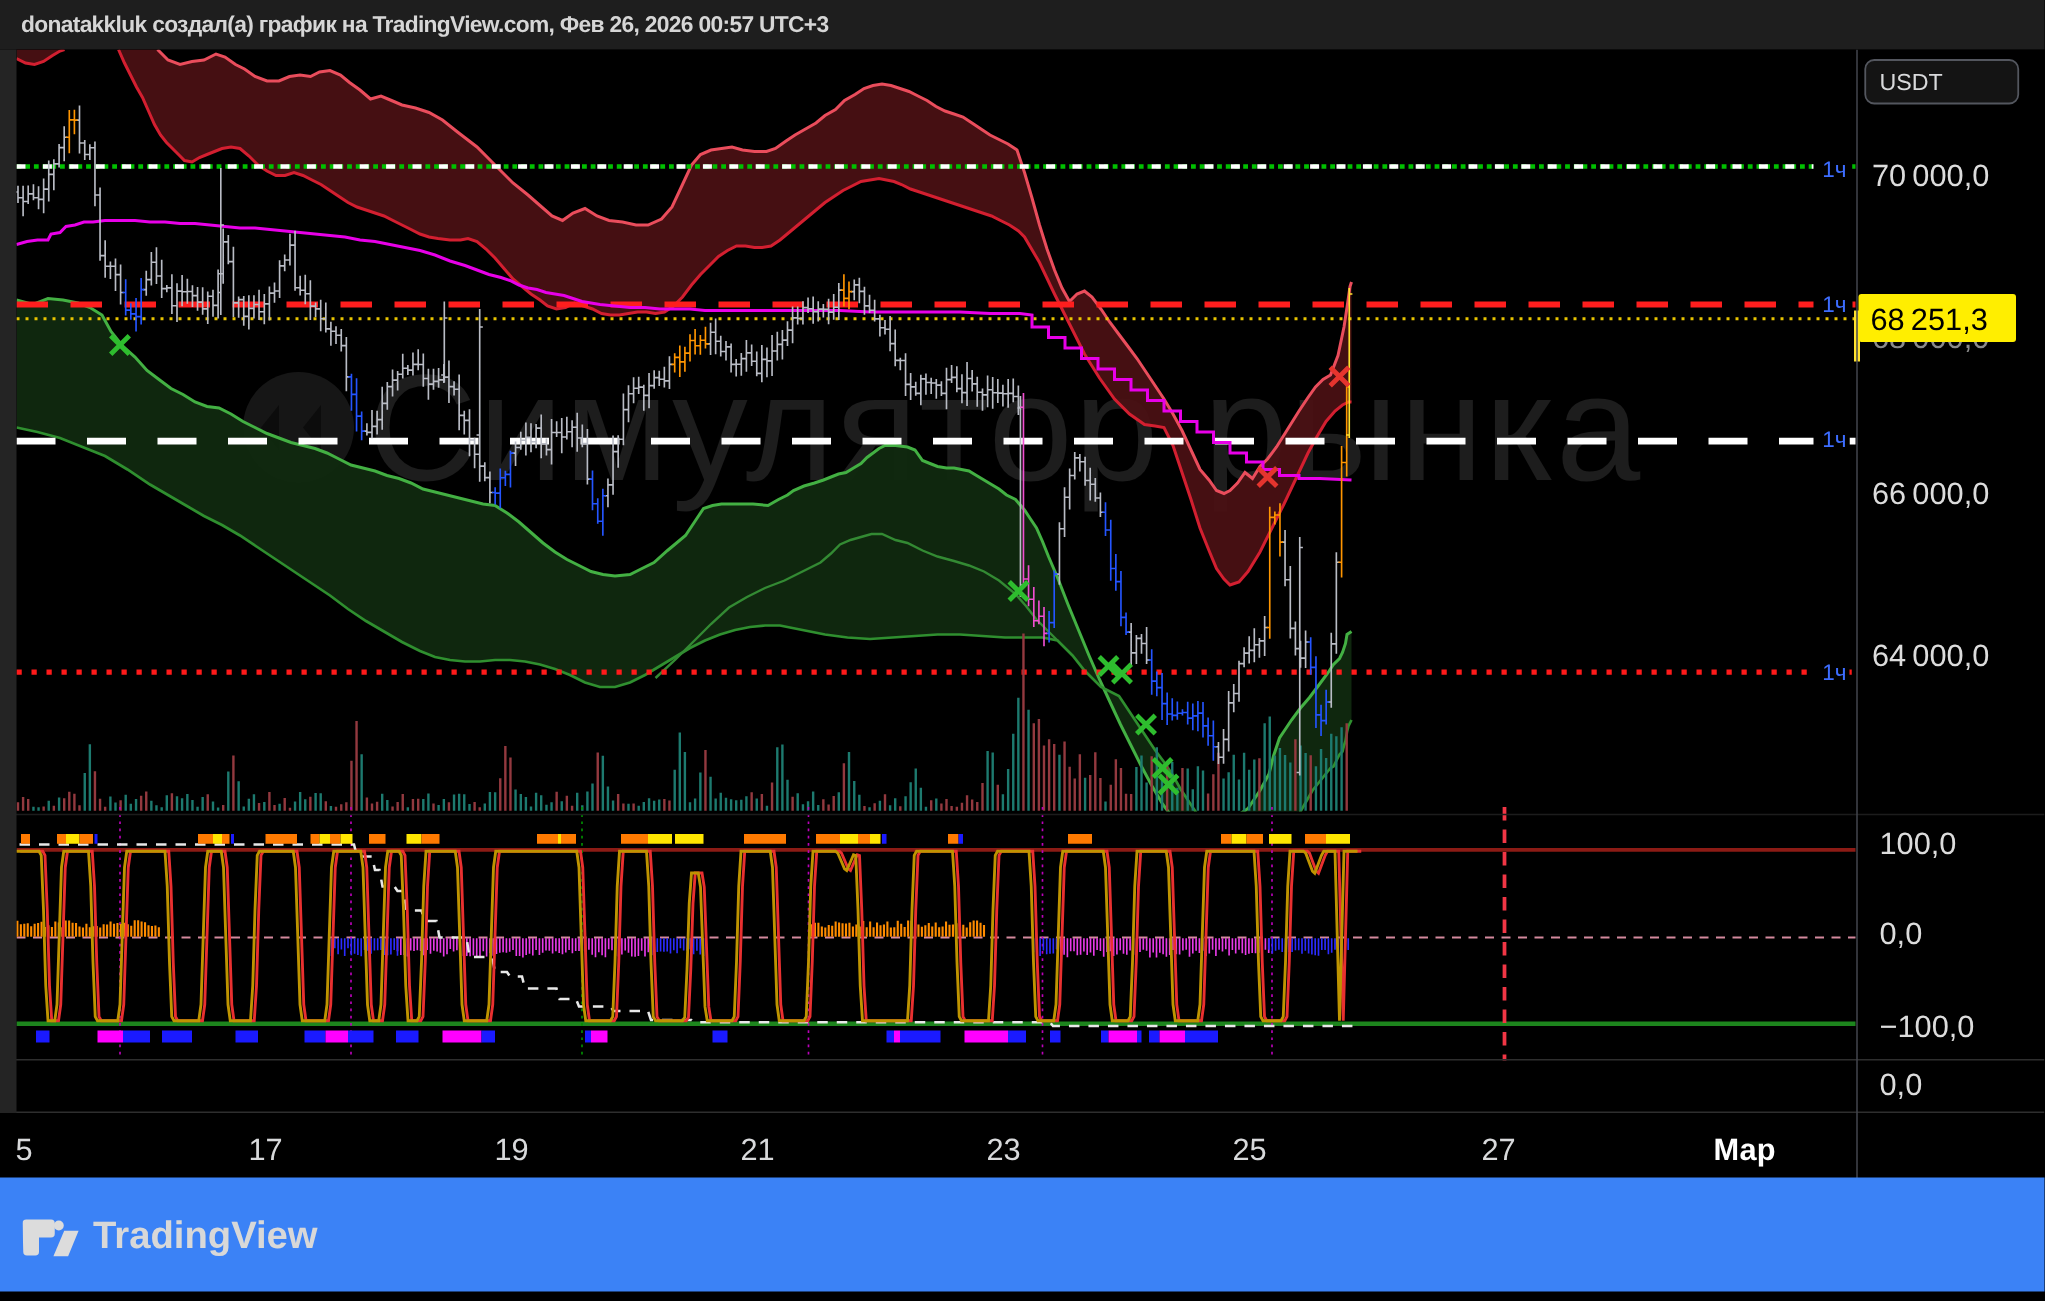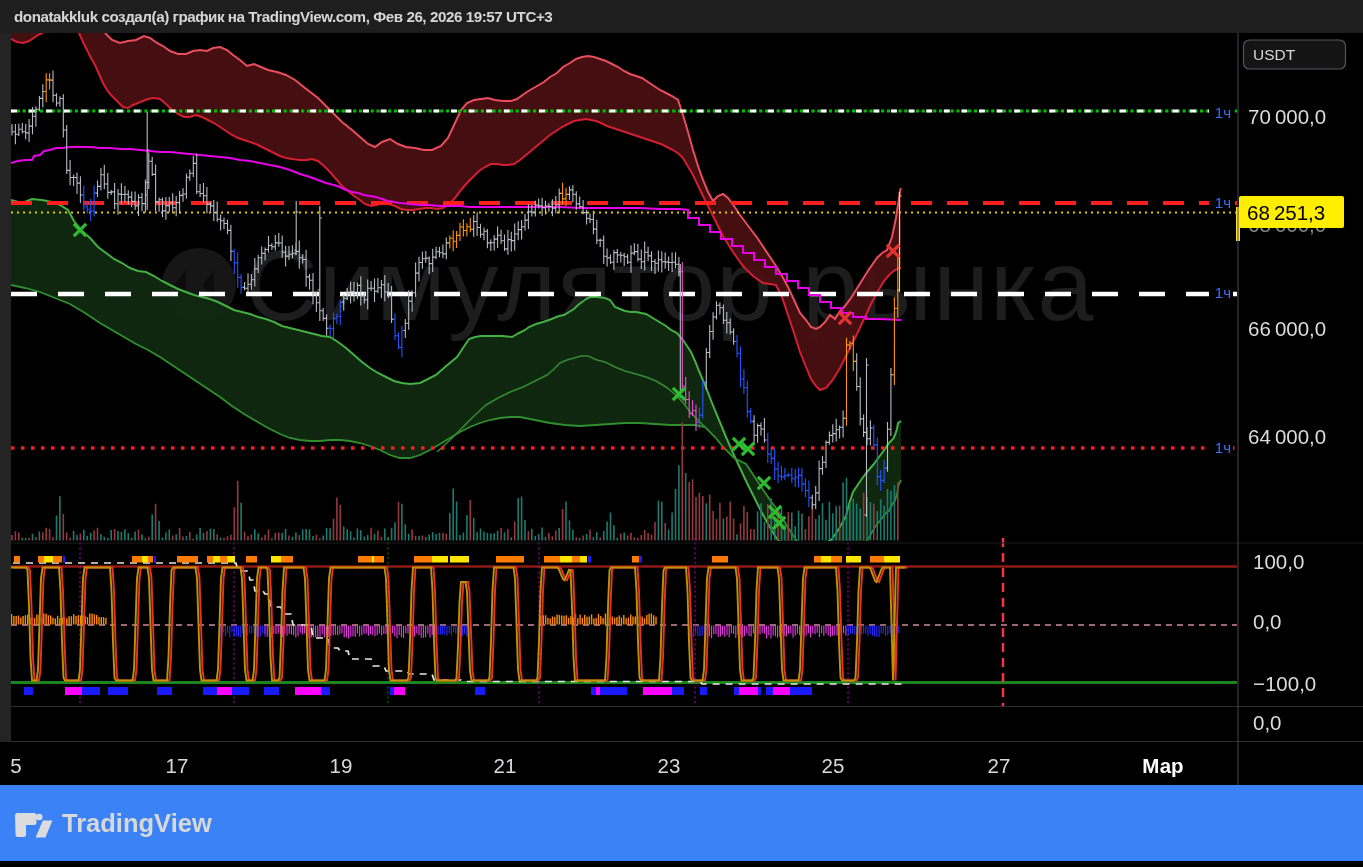--- a/index.html
+++ b/index.html
@@ -1,20 +1,20 @@
 <!DOCTYPE html>
 <html><head><meta charset="utf-8"><style>
 html,body{margin:0;padding:0;background:#000;width:1363px;height:867px;overflow:hidden}
 *{font-family:"Liberation Sans",sans-serif}
 #top{position:absolute;top:0;left:0;width:1363px;height:33px;background:#1e1e1e;color:#d6d6d6;font-size:15.2px;font-weight:bold;letter-spacing:-0.45px;line-height:33px;padding-left:14px;box-sizing:border-box}
 #leftstrip{position:absolute;top:33px;left:0;width:11px;height:709px;background:#242424}
 #footer{position:absolute;top:785px;left:0;width:1363px;height:76px;background:#3b82f6}
 </style></head>
 <body>
-<div id="top">donatakkluk создал(а) график на TradingView.com, Фев 26, 2026 19:57 UTC+3</div>
+<div id="top">donatakkluk создал(а) график на TradingView.com, Фев 26, 2026 00:57 UTC+3</div>
 <svg width="1363" height="758" viewBox="0 33 1363 758" style="position:absolute;top:33px;left:0">
 <rect x="0" y="33" width="1363" height="758" fill="#000"></rect>
 <circle cx="199" cy="285" r="37" fill="#161616"></circle>
 <path d="M186,270 l-12,15 12,15 z M214,270 l-12,15 12,15 z" fill="#0c0c0c"></path>
 <text x="245" y="320" font-family="Liberation Sans, sans-serif" font-size="101" letter-spacing="1" fill="#1d1d1d">Симулятор рынка</text>
 <clipPath id="p1">
       <rect x="11" y="33" width="1226" height="508"></rect>
     </clipPath>
 <g clip-path="url(#p1)">
 <polygon points="11,20 43,20 43.0,33.0 40.0,34.0 35.0,37.0 29.0,41.0 23.0,43.0 17.0,42.0 11.0,39.0" fill="#4b1014" fill-opacity="0.92"></polygon>

